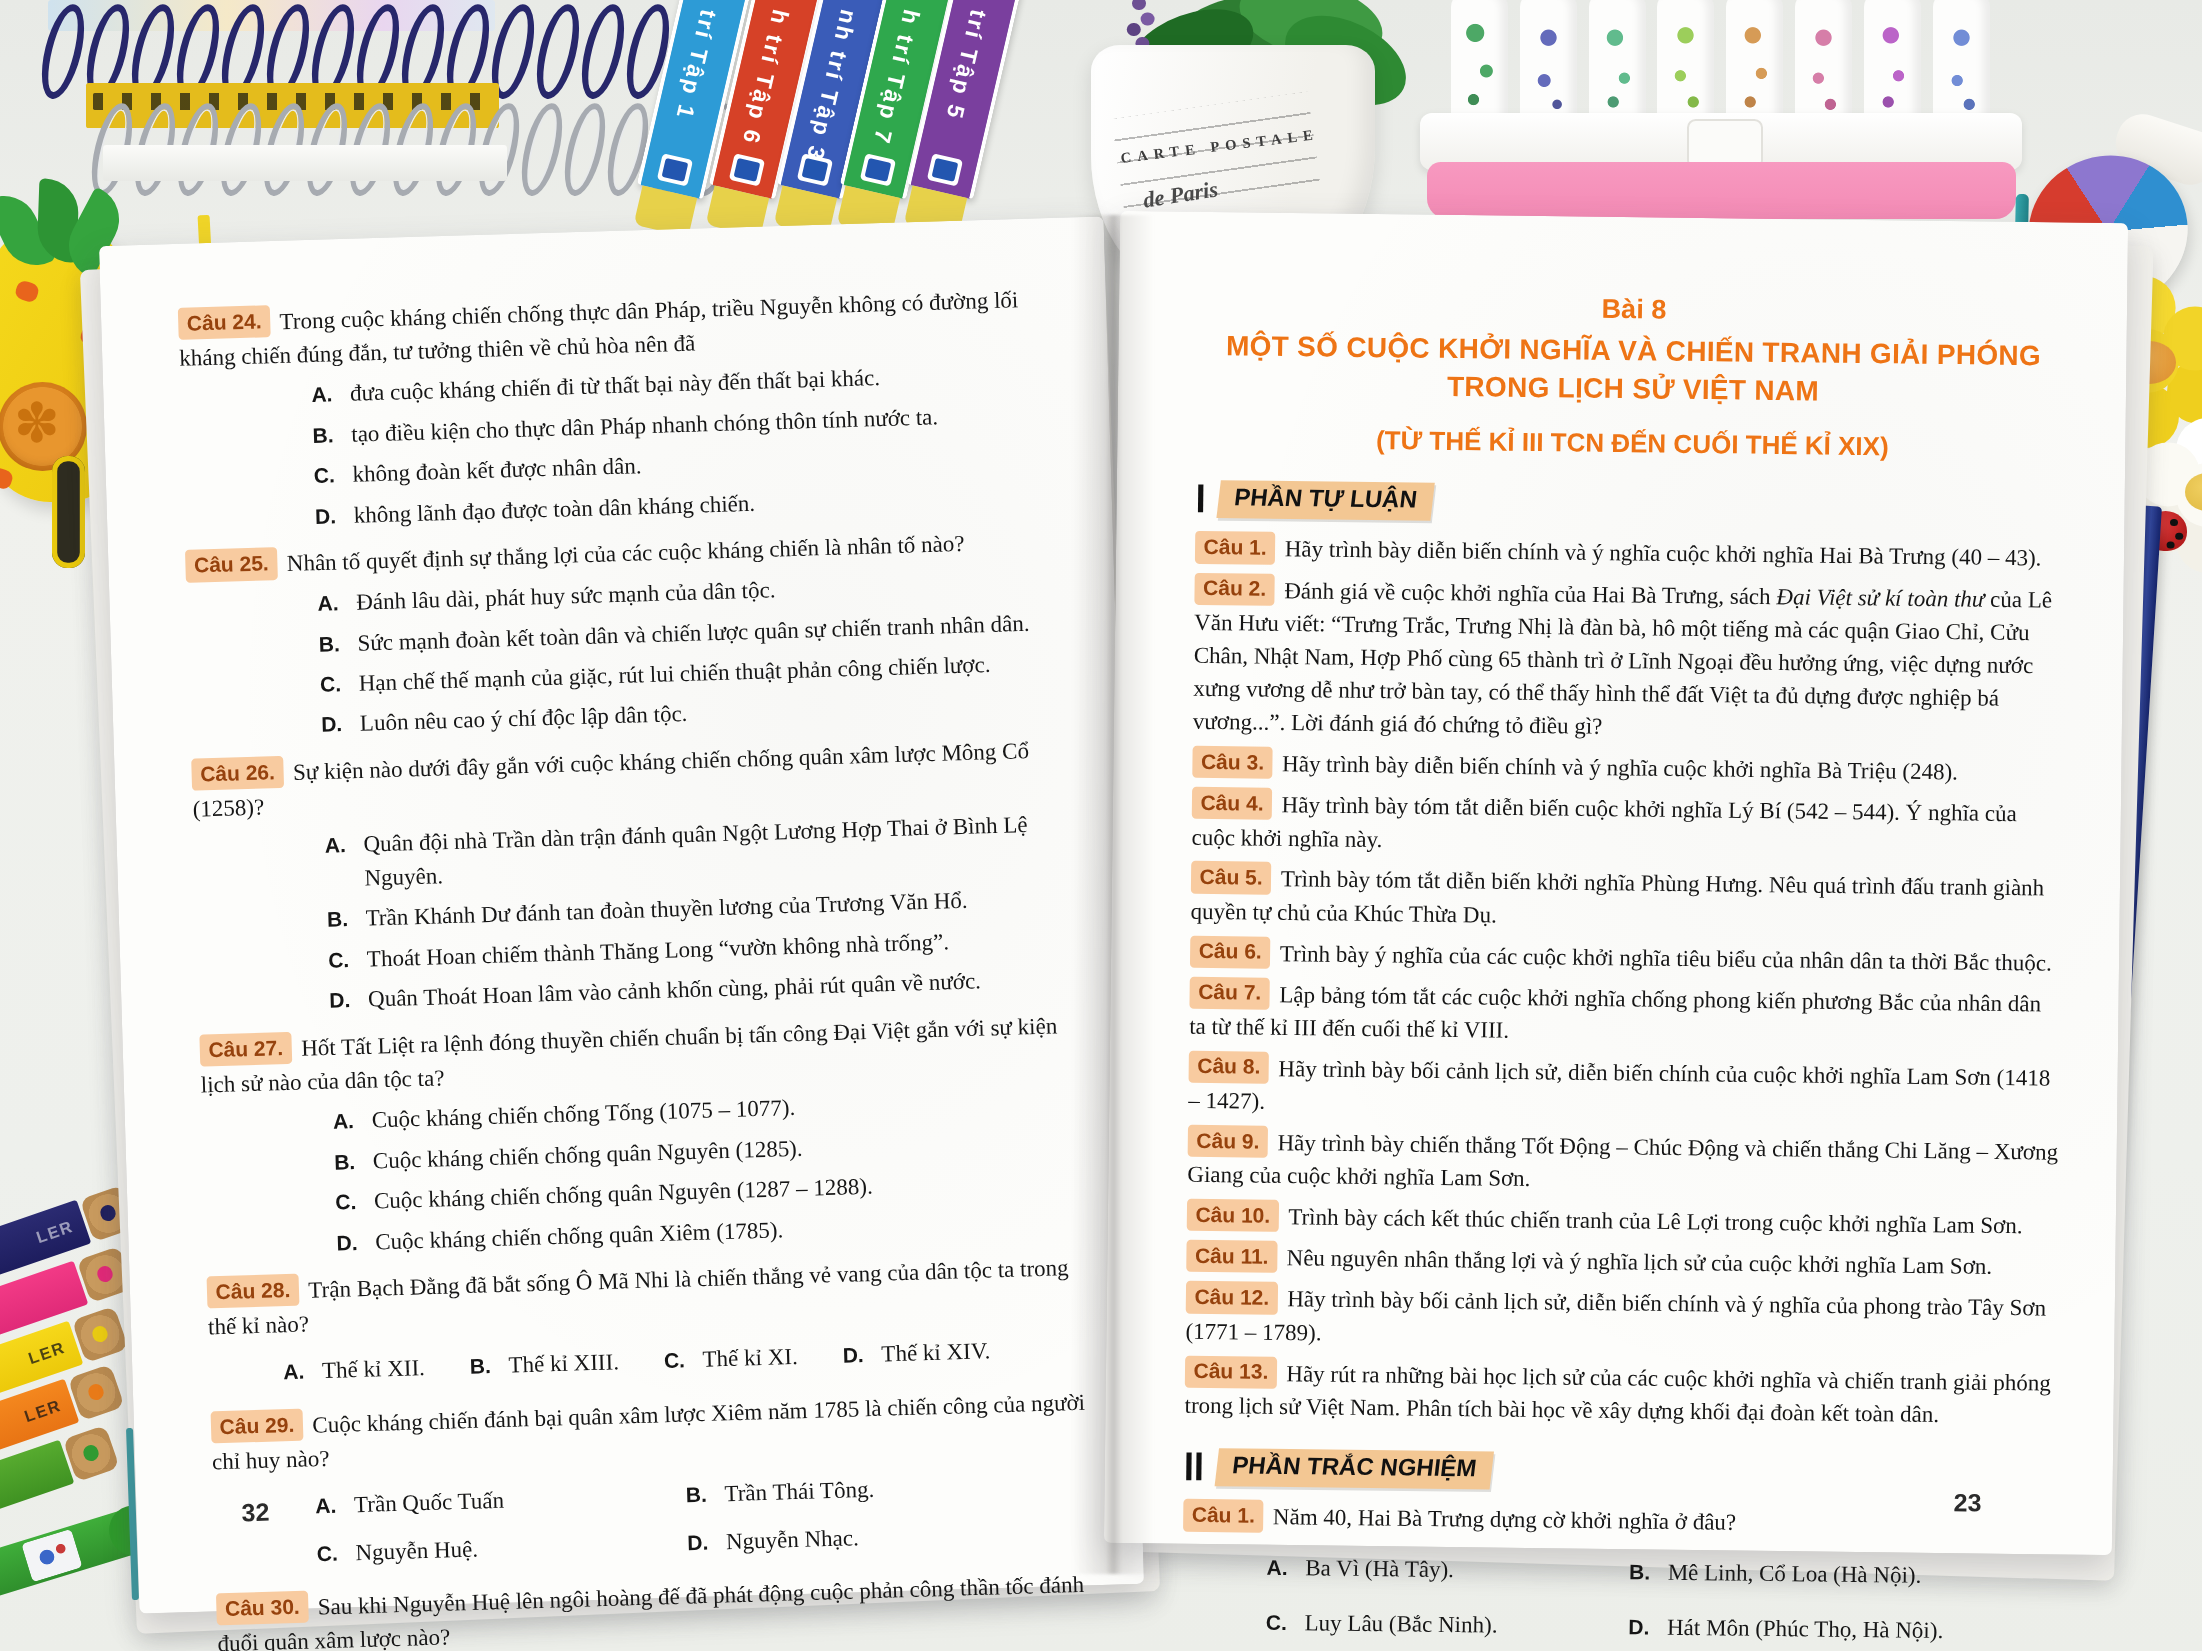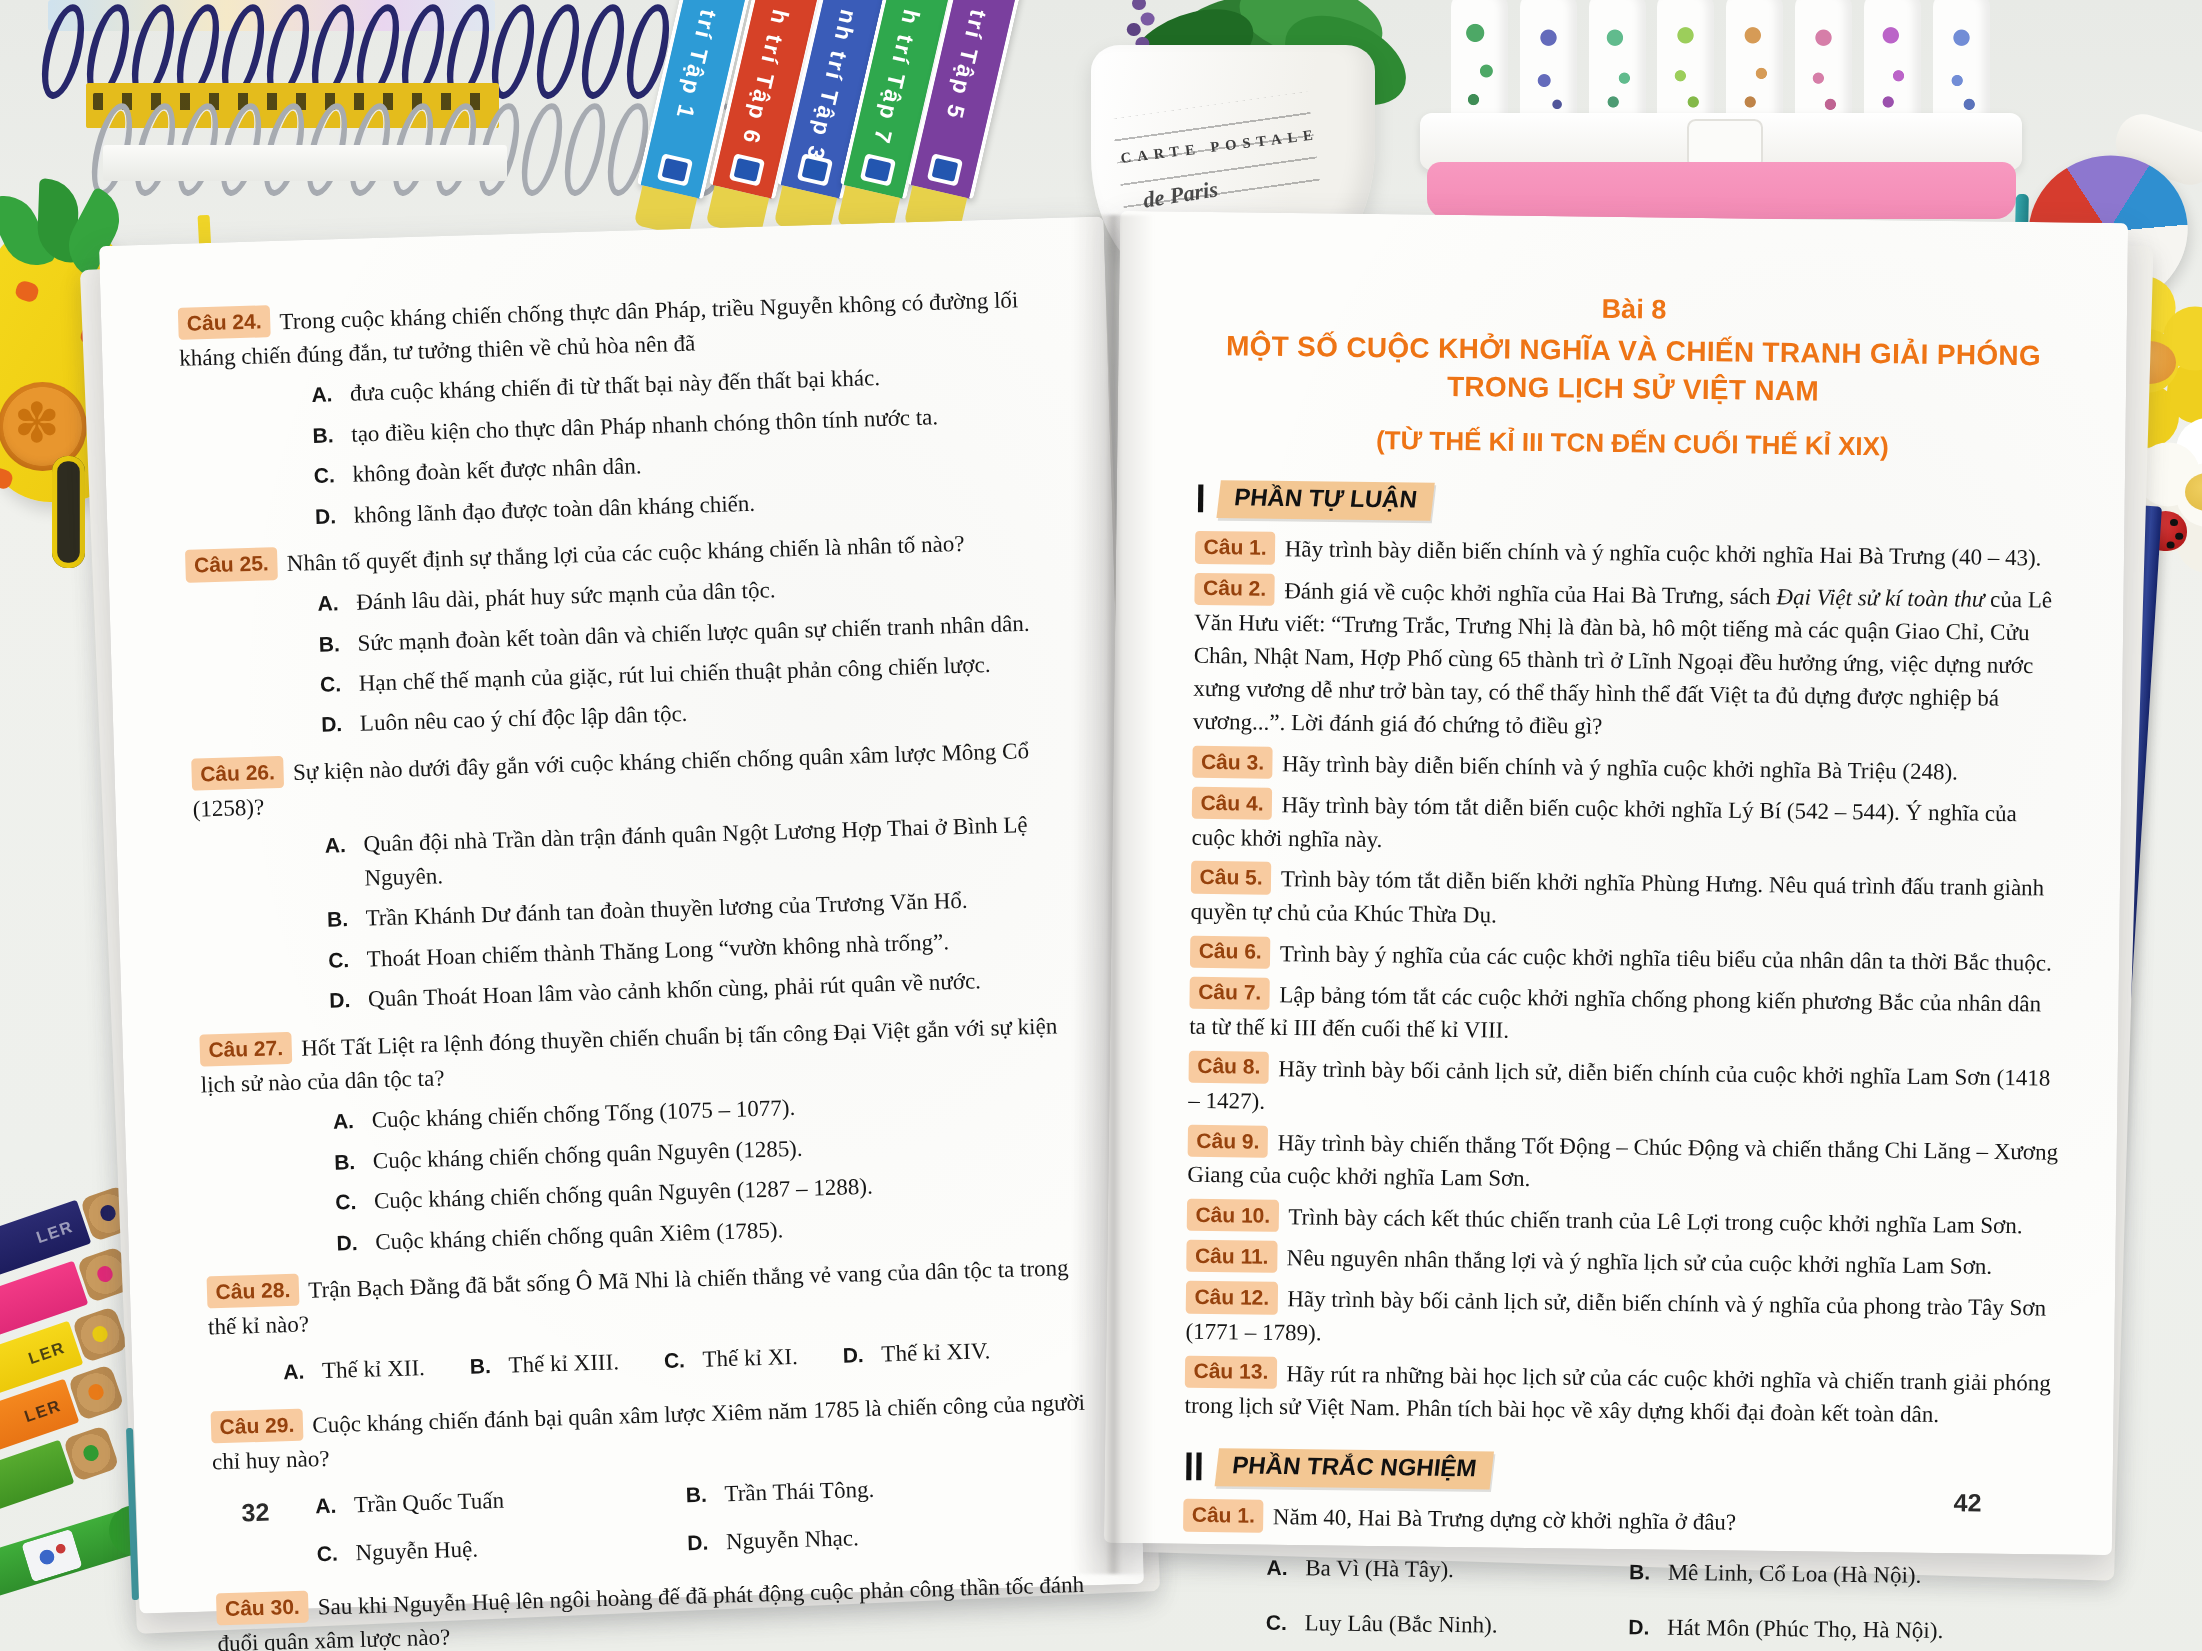--- a/index.html
+++ b/index.html
@@ -521,19 +521,19 @@
             <b class="ol">C.</b>
             <span>Luy Lâu (Bắc Ninh).</span>
           </div>
         <div class="opt">
             <b class="ol">D.</b>
             <span>Hát Môn (Phúc Thọ, Hà Nội).</span>
           </div>
       </div>
 
     </div>
-    <span class="pn" id="pn-right">42</span>
+    <span class="pn" id="pn-right">23</span>
   </div>
 
   <div id="gutter"></div>
 
 </div>
 
 
 </body></html>

